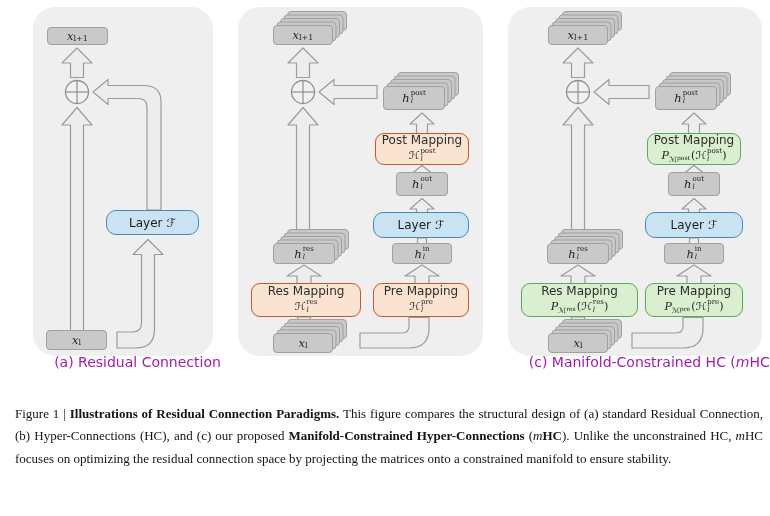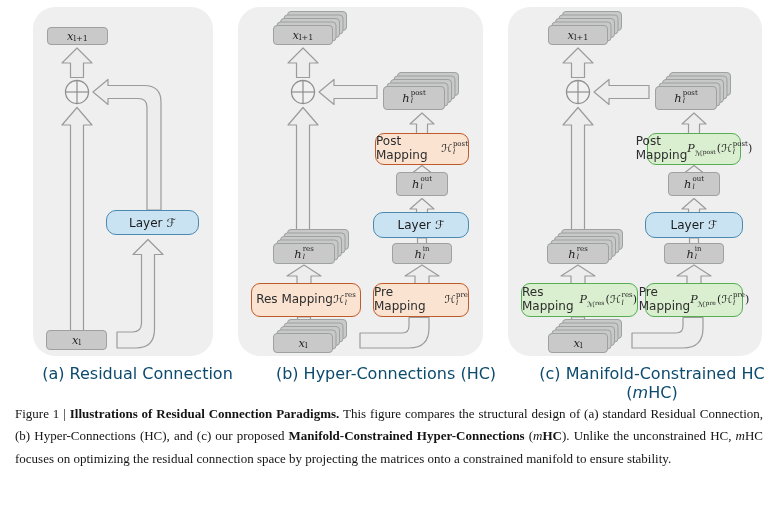--- a/index.html
+++ b/index.html
@@ -32,34 +32,34 @@
   .mvar{font-style:italic;}
   .msub{font-size:8px;transform:translateY(2px);}
   .ss{display:inline-flex;flex-direction:column;align-items:flex-start;font-size:7px;
       line-height:1.1;vertical-align:-4px;margin-left:1px;font-family:"DejaVu Serif",serif;}
   .ss .ss-sub{font-style:italic;}
 
   .bluebox{position:absolute;background:#c9e3f3;border:1.3px solid #4a8ab1;border-radius:10px;
         display:flex;align-items:center;justify-content:center;box-sizing:border-box;
         font-family:"DejaVu Sans",sans-serif;font-size:12px;color:#1c1c1c;}
   .scr{font-family:"DejaVu Sans",sans-serif;margin-left:4px;}
-  .map{position:absolute;border-radius:9px;display:flex;flex-direction:row;align-items:center;
+  .map{position:absolute;border-radius:9px;display:flex;flex-direction:column;align-items:center;
        justify-content:center;box-sizing:border-box;line-height:1.15;}
   .orange{background:#fbe3d2;border:1.3px solid #c05a28;}
   .green{background:#d9efcf;border:1.3px solid #56ad53;}
   .map .t{font-size:12px;color:#2d2d2d;font-family:"DejaVu Sans",sans-serif;}
   .map .f{font-size:11px;font-family:"DejaVu Serif",serif;color:#1e1e1e;line-height:1.05;
           display:flex;align-items:center;}
   .projP{font-family:"DejaVu Serif",serif;font-style:italic;font-size:11px;}
   .projSub{font-size:7.5px;transform:translateY(3.5px);display:inline-block;
            font-family:"DejaVu Sans",sans-serif;margin-right:1px;}
   .projSubSup{font-size:6px;vertical-align:2px;font-family:"DejaVu Serif",serif;}
 
-  .pcap{position:absolute;top:364px;text-align:center;font-family:"DejaVu Sans",sans-serif;
-        font-size:16px;color:#0c4a6e;}
+  .pcap{position:absolute;top:354px;text-align:center;font-family:"DejaVu Sans",sans-serif;
+        font-size:14px;color:#a21caf;}
   .pcap i{font-family:"DejaVu Sans",sans-serif;}
   .figcap{position:absolute;top:399px;left:11px;width:748px;margin:4px;
         font-family:Liberation Serif, serif;font-size:13px;line-height:22.4px;
         text-align:justify;color:#141414;}
   .sb{font-weight:bold;}
   .si{font-style:italic;}
 </style>
 </head>
 <body>
 
@@ -348,18 +348,17 @@
           <i class="sh s2"></i>
           <i class="sh s1"></i>
         <div class="front">
           <span class="mvar">x</span>
             <span class="msub">l</span>
         </div>
       </div>
     </section>
 
     <div class="pcap" style="left:35px;width:205px">(a) Residual Connection</div>
-    <div class="pcap" style="left:252px;width:268px">(b) Hyper-Connections (HC)</div>
     <div class="pcap" style="left:518px;width:268px"><span>(c) Manifold-Constrained HC (</span><i>m</i><span>HC)</span></div>
   </div>
 
   <p class="figcap"><span class="sn">Figure 1 | </span><span class="sb">Illustrations of Residual Connection Paradigms.</span><span class="sn"> This figure compares the structural design of (a) standard Residual Connection, (b) Hyper-Connections (HC), and (c) our proposed </span><span class="sb">Manifold-Constrained Hyper-Connections</span><span class="sn"> (</span><span class="si">m</span><span class="sb">HC</span><span class="sn">). Unlike the unconstrained HC, </span><span class="si">m</span><span class="sn">HC focuses on optimizing the residual connection space by projecting the matrices onto a constrained manifold to ensure stability.</span></p>
 </div>
 
 </body></html>

